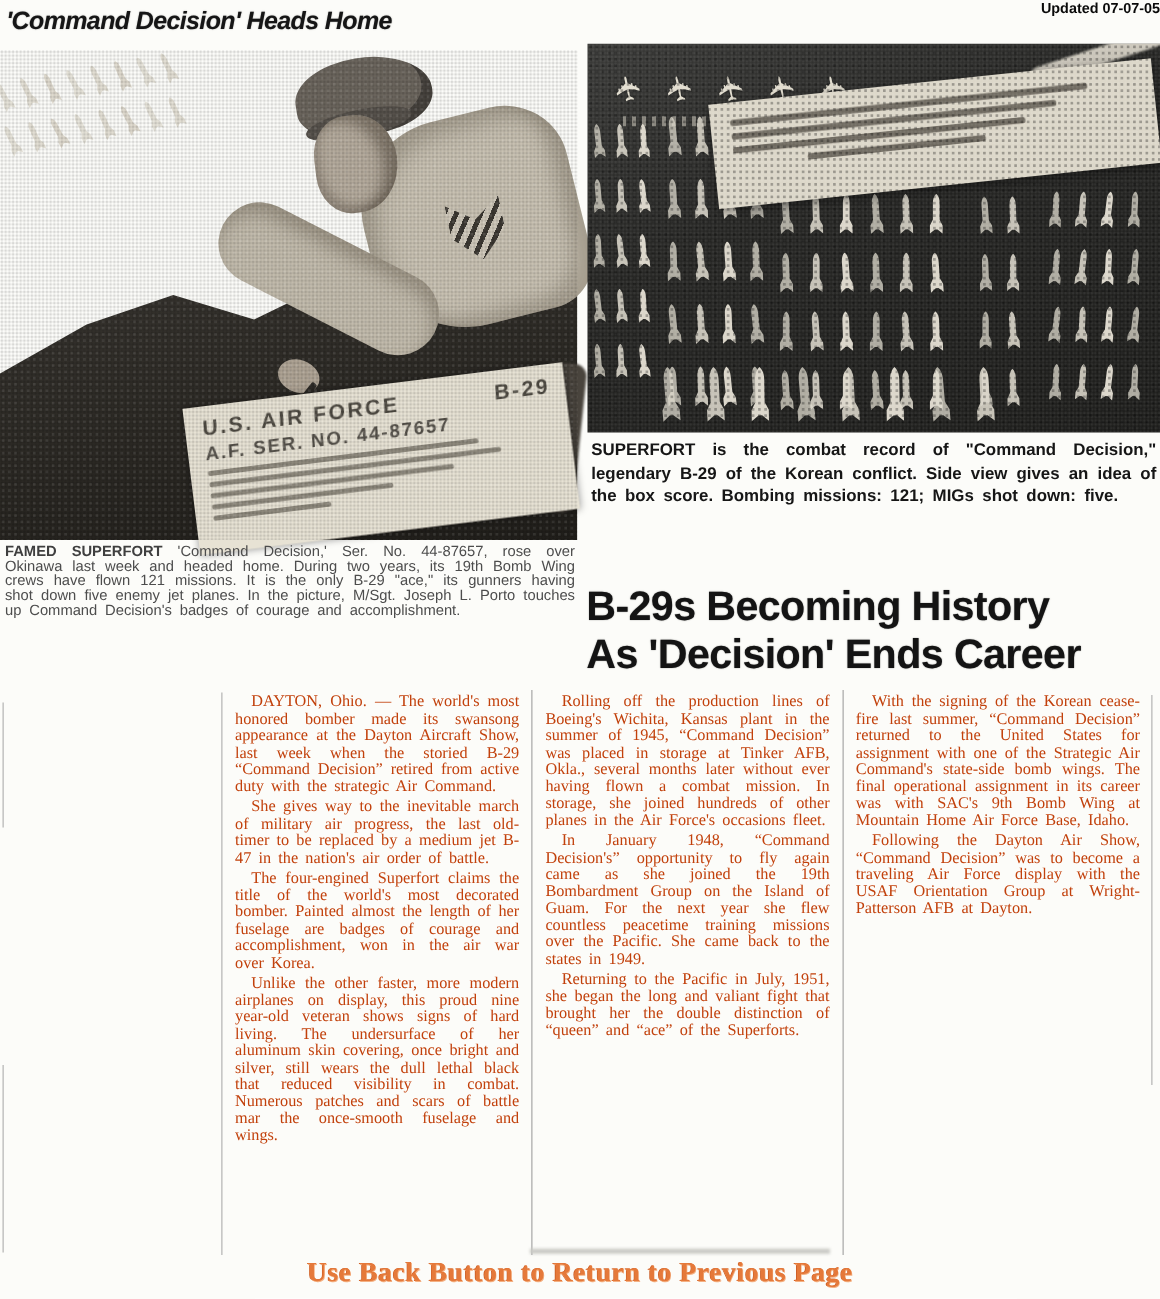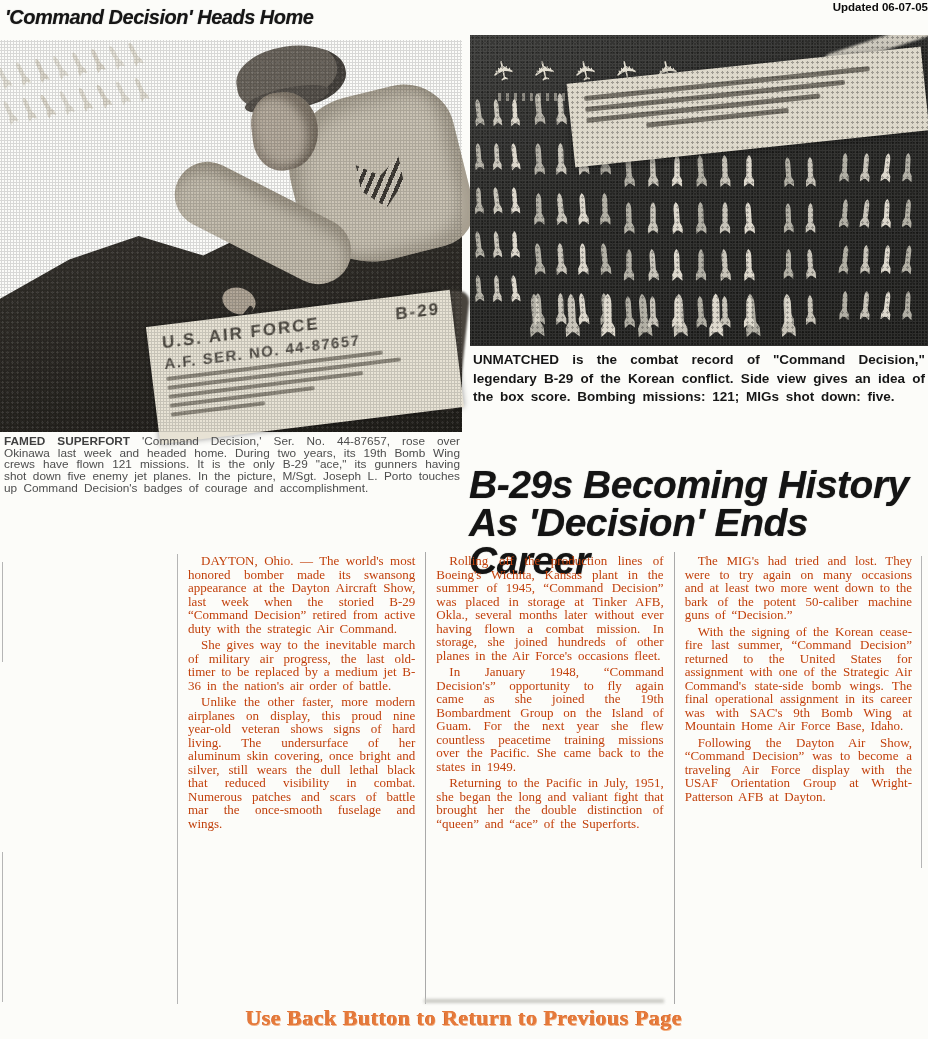--- a/index.html
+++ b/index.html
@@ -81,21 +81,21 @@
   .cap-right{position:absolute;left:473px;top:351px;width:452px;margin:0;
       font-size:13.5px;font-weight:bold;line-height:18.5px;color:#161616;
       text-align:justify;word-spacing:3px;}
   .cap-left{position:absolute;left:4px;top:436px;width:456px;margin:0;
       font-size:11.8px;line-height:11.7px;color:#4d4d4d;text-align:justify;word-spacing:3px;
       filter:blur(.2px);}
   .cap-left b{color:#3f3f3f;}
 
   
   .headline2{position:absolute;left:469px;top:466px;width:458px;margin:0;
-      font-size:39px;line-height:38px;font-weight:bold;font-style:italic;letter-spacing:-0.5px;
+      font-size:33px;line-height:38px;font-weight:bold;letter-spacing:-0.5px;
       color:#141414;text-shadow:0 0 1px rgba(30,30,30,.6);}
 
   
   .columns{position:absolute;left:178px;top:552px;width:744px;height:452px;display:flex;}
   .col{flex:1 1 0;padding:2px 10px 0 10px;font-family:"Liberation Serif",serif;
       font-size:13px;line-height:13.5px;color:#c2410c;text-align:justify;word-spacing:2.5px;
       overflow:hidden;}
   .col p{margin:0 0 3px 0;text-indent:13px;}
   .col-sep{border-left:1px solid #a9a9a9;}
 
@@ -106,21 +106,21 @@
   .footer{position:absolute;left:0;right:0;top:1005px;text-align:center;
       font-size:22px;font-weight:bold;letter-spacing:.5px;color:#e5793a;cursor:pointer;
       text-shadow:0.5px 0.5px 0 #f4b183, -0.5px -0.5px 0 #c8571d;text-decoration:none;
       font-family:"Liberation Serif",serif;}
 </style>
 </head>
 <body>
 
 <div class="page">
 
-  <div class="updated">Updated 06-07-05</div>
+  <div class="updated">Updated 07-07-05</div>
 
   <h1 class="headline1">'Command Decision' Heads Home</h1>
 
   <div class="photo-left">
     <div class="wedge"></div>
     <div class="bombsL bombfield" id="bombs-left">
         <div class="bomb" style="left: 0px; top: 10px; transform: rotate(-18deg);"><svg width="10" height="26" viewBox="0 0 10 28">
             <path d="M5 0C6.8 1.6 7.3 4 7.3 6.5L7.3 17.5 9.3 21.5 9.3 27 5.9 24.2 4.1 24.2 0.7 27 0.7 21.5 2.7 17.5 2.7 6.5C2.7 4 3.2 1.6 5 0Z" fill="#ded9cc" fill-opacity="0.75"></path>
           </svg></div>
         <div class="bomb" style="left: 19px; top: 10px; transform: rotate(-16deg);"><svg width="10" height="26" viewBox="0 0 10 28">
@@ -482,42 +482,42 @@
       </div>
     <div class="placardR">
       <div class="rbar" style="width:88%"></div>
       <div class="rbar" style="width:80%"></div>
       <div class="rbar" style="width:72%"></div>
       <div class="rbar" style="width:44%;margin-left:18%"></div>
     </div>
     <div class="grain"></div>
   </div>
 
-  <p class="cap-right"><b>UNMATCHED</b><span> is the combat record of "Command Decision," legendary B-29 of the Korean conflict.  Side view gives an idea of the box score.  Bombing missions: 121; MIGs shot down: five.</span></p>
+  <p class="cap-right"><b>SUPERFORT</b><span> is the combat record of "Command Decision," legendary B-29 of the Korean conflict.  Side view gives an idea of the box score.  Bombing missions: 121; MIGs shot down: five.</span></p>
 
   <p class="cap-left"><b>FAMED SUPERFORT</b><span> 'Command Decision,' Ser. No. 44-87657, rose over Okinawa last week and headed home.  During two years, its 19th Bomb Wing crews have flown 121 missions. It is the only B-29 "ace," its gunners having shot down five enemy jet planes.  In the picture, M/Sgt. Joseph L. Porto touches up Command Decision's badges of courage and accomplishment.</span></p>
 
   <h2 class="headline2">
     <span>B-29s Becoming History</span><br>
     <span>As 'Decision' Ends Career</span>
   </h2>
 
   <div class="columns">
     <div class="col">
         <p>DAYTON, Ohio. — The world's most honored bomber made its swansong appearance at the Dayton Aircraft Show, last week when the storied B-29 “Command Decision” retired from active duty with the strategic Air Command.</p>
-        <p>She gives way to the inevitable march of military air progress, the last old-timer to be replaced by a medium jet B-36 in the nation's air order of battle.</p>
+        <p>She gives way to the inevitable march of military air progress, the last old-timer to be replaced by a medium jet B-47 in the nation's air order of battle.</p>
+        <p>The four-engined Superfort claims the title of the world's most decorated bomber. Painted almost the length of her fuselage are badges of courage and accomplishment, won in the air war over Korea.</p>
         <p>Unlike the other faster, more modern airplanes on display, this proud nine year-old veteran shows signs of hard living. The undersurface of her aluminum skin covering, once bright and silver, still wears the dull lethal black that reduced visibility in combat. Numerous patches and scars of battle mar the once-smooth fuselage and wings.</p>
       </div>
     <div class="col col-sep">
         <p>Rolling off the production lines of Boeing's Wichita, Kansas plant in the summer of 1945, “Command Decision” was placed in storage at Tinker AFB, Okla., several months later without ever having flown a combat mission. In storage, she joined hundreds of other planes in the Air Force's occasions fleet.</p>
         <p>In January 1948, “Command Decision's” opportunity to fly again came as she joined the 19th Bombardment Group on the Island of Guam. For the next year she flew countless peacetime training missions over the Pacific. She came back to the states in 1949.</p>
         <p>Returning to the Pacific in July, 1951, she began the long and valiant fight that brought her the double distinction of “queen” and “ace” of the Superforts.</p>
       </div>
     <div class="col col-sep">
-        <p>The MIG's had tried and lost. They were to try again on many occasions and at least two more went down to the bark of the potent 50-caliber machine guns of “Decision.”</p>
         <p>With the signing of the Korean cease-fire last summer, “Command Decision” returned to the United States for assignment with one of the Strategic Air Command's state-side bomb wings. The final operational assignment in its career was with SAC's 9th Bomb Wing at Mountain Home Air Force Base, Idaho.</p>
         <p>Following the Dayton Air Show, “Command Decision” was to become a traveling Air Force display with the USAF Orientation Group at Wright-Patterson AFB at Dayton.</p>
       </div>
   </div>
 
   <div class="rule-v" style="left:177px;top:554px;height:450px"></div>
   <div class="rule-v" style="left:921px;top:556px;height:312px"></div>
   <div class="rule-v" style="left:2px;top:562px;height:100px"></div>
   <div class="rule-v" style="left:2px;top:852px;height:150px"></div>
   <div class="smudge"></div>

